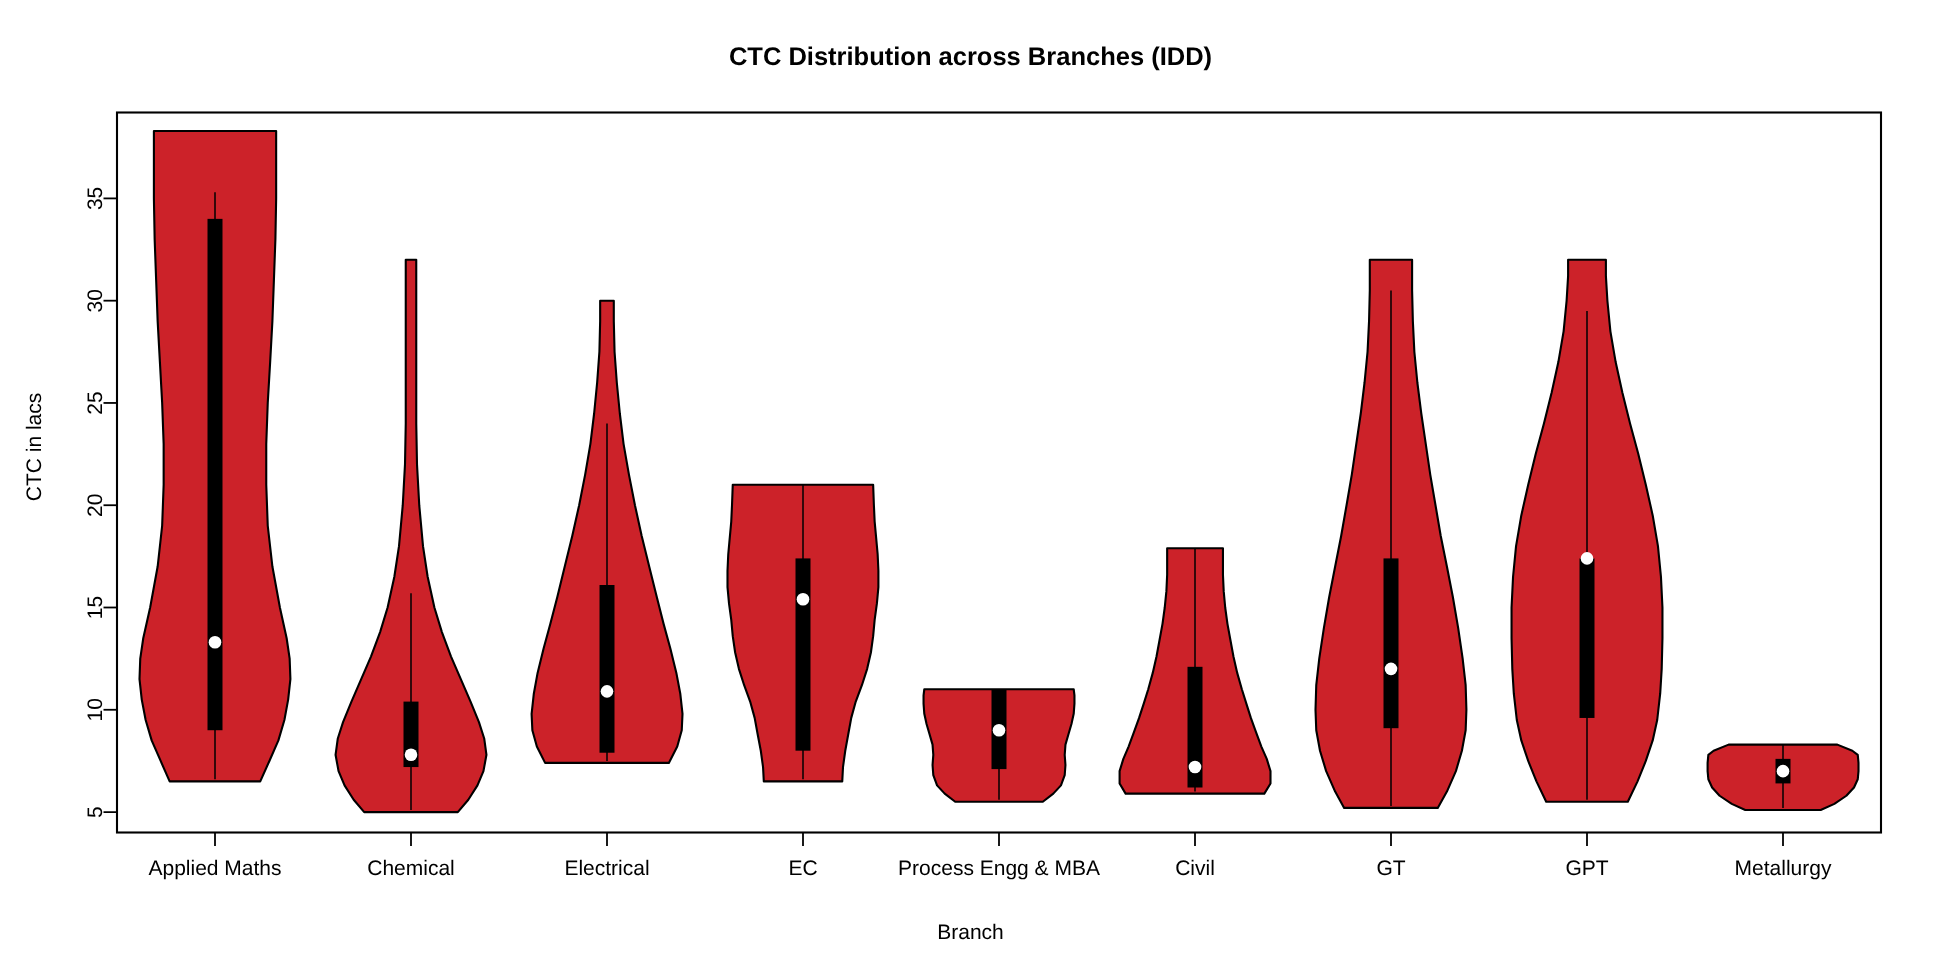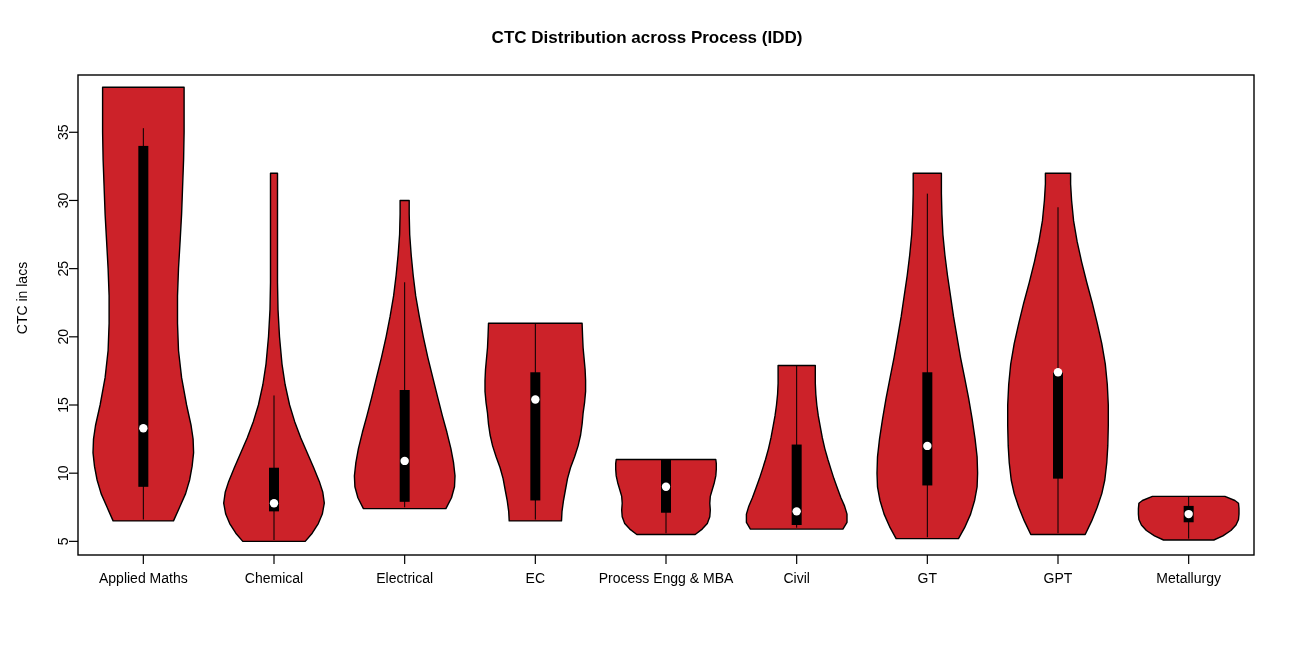--- a/index.html
+++ b/index.html
@@ -64,24 +64,25 @@
     font-family: "Liberation Sans", sans-serif;
     font-size: 14px;
     fill: #000000;
   }
 </style>
 </head>
 <body>
 
 <div id="plot-root">
 
-  <div id="chart-title">CTC Distribution across Process (IDD)</div>
+  <div id="chart-title">CTC Distribution across Branches (IDD)</div>
 
   <div id="y-axis-label">CTC in lacs</div>
 
+  <div id="x-axis-label">Branch</div>
 
   <svg id="plot-svg" width="1294" height="653">
     <g id="violins-layer">
         <g>
           <polygon points="173.5,520.9 179.6,507.3 185.6,493.6 189.6,480.0 192.1,466.4 193.6,452.7 193.1,439.1 191.1,425.5 186.6,405.0 181.6,377.7 178.5,350.5 177.5,323.2 177.5,295.9 178.5,268.6 180.1,241.4 181.6,214.1 182.6,186.8 183.6,159.5 184.1,132.3 184.1,105.0 184.1,87.3 102.6,87.3 102.6,105.0 102.6,132.3 103.1,159.5 104.1,186.8 105.1,214.1 106.6,241.4 108.1,268.6 109.1,295.9 109.1,323.2 108.1,350.5 105.1,377.7 100.1,405.0 95.5,425.5 93.5,439.1 93.0,452.7 94.5,466.4 97.1,480.0 101.1,493.6 107.1,507.3 113.1,520.9" fill="#CC2229" stroke="#000000" stroke-width="1.4" stroke-linejoin="round"></polygon>
           <line x1="143.33333333333331" x2="143.33333333333331" y1="519.5454545454545" y2="128.18181818181824" stroke="#000000" stroke-width="1"></line>
           <rect x="138.33333333333331" y="145.90909090909093" width="10" height="340.9090909090909" fill="#000000"></rect>
           <circle cx="143.33333333333331" cy="428.1818181818182" r="4.2" fill="#FFFFFF"></circle>
         </g>
         <g>

